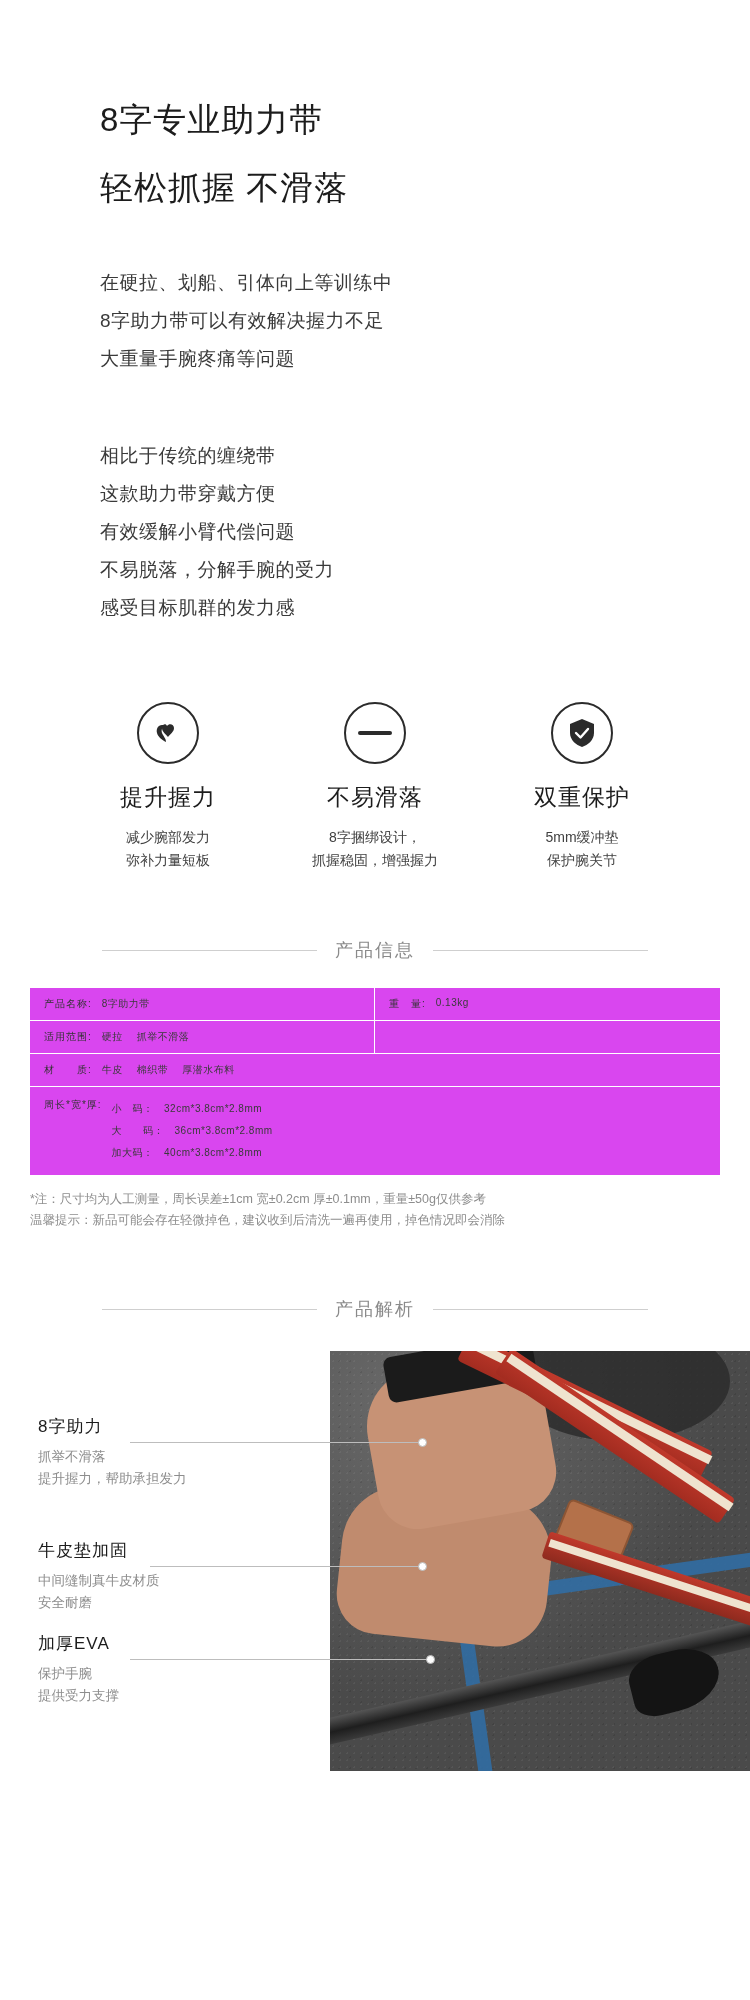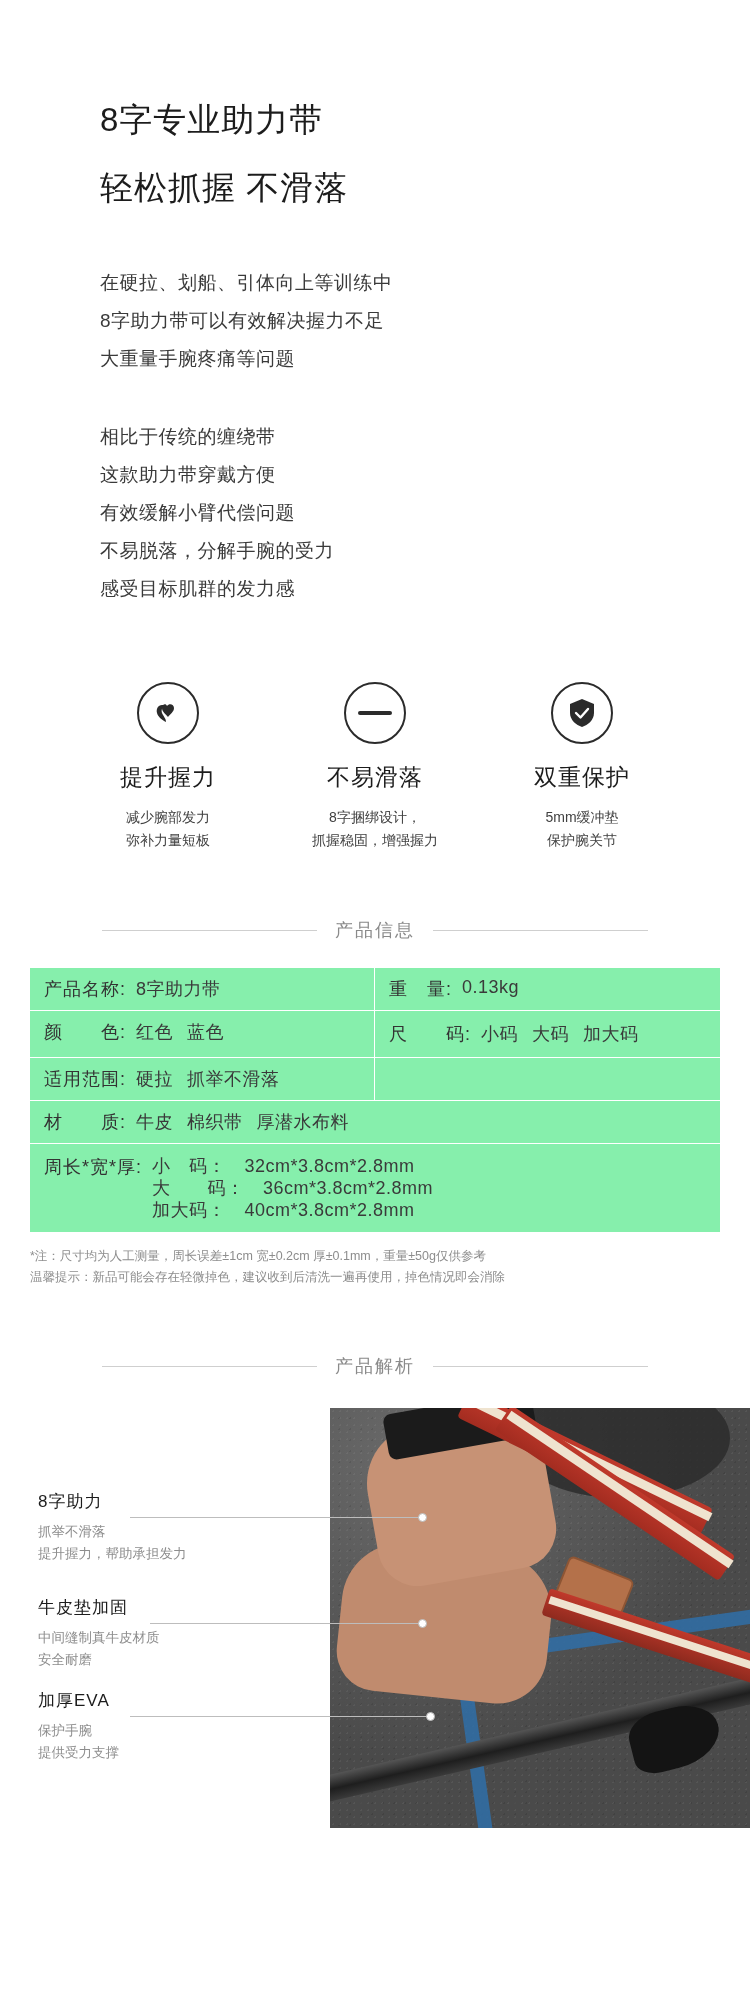--- a/index.html
+++ b/index.html
@@ -42,21 +42,21 @@
     padding-left: 100px;
     margin-top: 52px;
   }
   .para-block p {
     font-size: 19px;
     line-height: 38px;
     color: #3a3a3a;
     font-weight: 400;
     letter-spacing: 0.5px;
   }
-  .para-block.second { margin-top: 40px; }
+  .para-block.second { margin-top: 60px; font-family: Liberation Mono, monospace; }
 
   
   .features {
     display: flex;
     justify-content: space-between;
     padding: 0 78px;
     margin-top: 74px;
   }
   .feature {
     width: 180px;
@@ -102,22 +102,22 @@
   .section-title .stext {
     font-size: 18px;
     color: #8a8a8a;
     letter-spacing: 2px;
     white-space: nowrap;
   }
 
   
   .spec-wrap {
     margin: 26px 30px 0 30px;
-    background: #86efac;
-    font-size: 18px;
+    background: #d946ef;
+    font-size: 10px;
     color: #333;
   }
   .spec-row {
     display: flex;
     border-bottom: 1px solid #ffffff;
   }
   .spec-row:last-child { border-bottom: none; }
   .spec-cell {
     display: flex;
     padding: 9px 14px;
@@ -296,21 +296,21 @@
     line-height: 22px;
     margin-top: 8px;
   }
   .callout .cline {
     position: absolute;
     left: 0;
     top: 27px;
     height: 1px;
     background: #bdbdbd;
   }
-  .c1 { top: 82px; }
+  .c1 { top: 64px; }
   .c1 .cline { width: 292px; left: 92px; }
   .c2 { top: 188px; }
   .c2 .cline { width: 272px; left: 112px; }
   .c3 { top: 281px; }
   .c3 .cline { width: 300px; left: 92px; }
   .dot {
     position: absolute;
     width: 9px; height: 9px;
     border-radius: 50%;
     background: #fff;
@@ -398,34 +398,20 @@
       <div class="spec-cell half left">
         <span class="spec-key">产品名称:</span>
         <span class="spec-val">8字助力带</span>
       </div>
       <div class="spec-cell half">
         <span class="spec-key">重　量:</span>
         <span class="spec-val">0.13kg</span>
       </div>
     </div>
 
-    <div class="spec-row">
-      <div class="spec-cell half left">
-        <span class="spec-key">颜　　色:</span>
-        <span class="spec-val">
-          <span class="vitem">红色</span><span class="vitem">蓝色</span>
-        </span>
-      </div>
-      <div class="spec-cell half tall">
-        <span class="spec-key">尺　　码:</span>
-        <span class="spec-val">
-          <span class="vitem">小码</span><span class="vitem">大码</span><span class="vitem">加大码</span>
-        </span>
-      </div>
-    </div>
 
     <div class="spec-row">
       <div class="spec-cell half left">
         <span class="spec-key">适用范围:</span>
         <span class="spec-val">
           <span class="vitem">硬拉</span><span class="vitem">抓举不滑落</span>
         </span>
       </div>
       <div class="spec-cell half"></div>
     </div>

